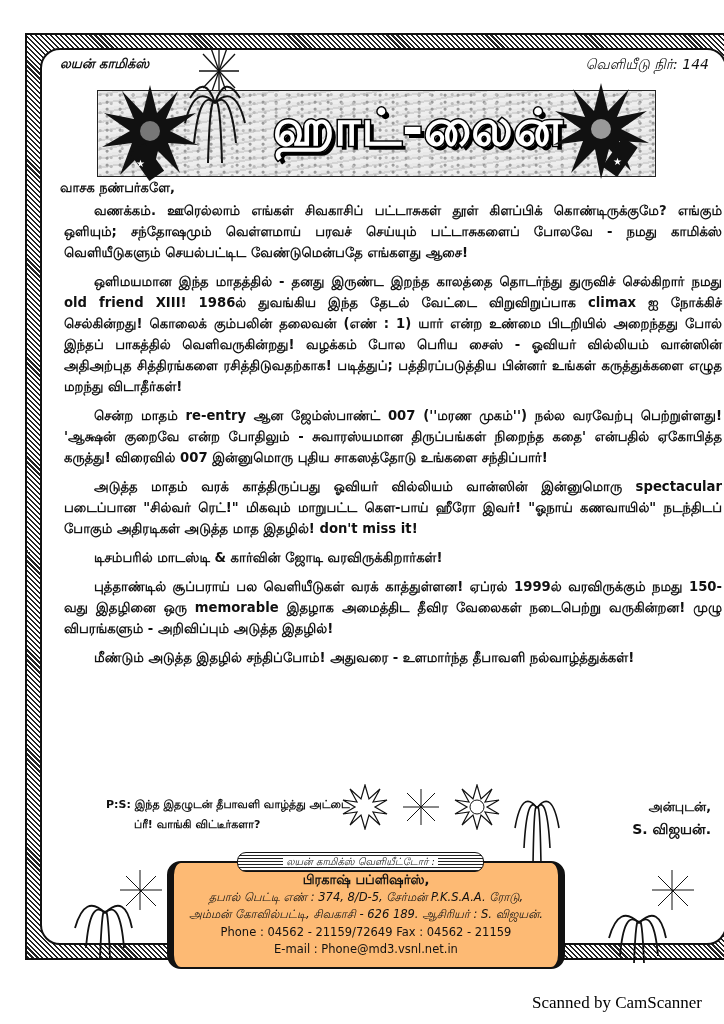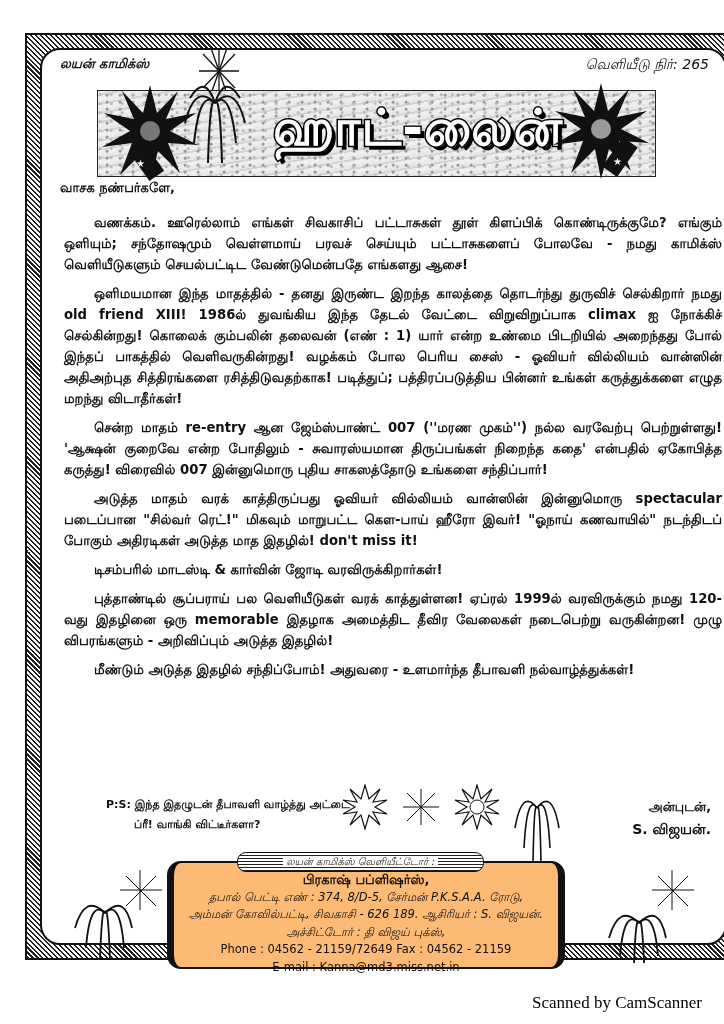--- a/index.html
+++ b/index.html
@@ -35,21 +35,21 @@
   .banner-title {
     position:absolute; left:175px; top:8px; font-size:50px; font-weight:900; color:#fff;
     font-family:"DejaVu Sans", sans-serif; letter-spacing:1px;
     -webkit-text-stroke:3px #000; paint-order:stroke fill;
     text-shadow: 4px 4px 0 #000;
   }
   .burst { position:absolute; }
   .salutation { position:absolute; left:18px; top:130px; font-size:13px; font-weight:bold; }
   .body-text {
     position:absolute; left:22px; right:3px; top:150px;
-    font-size:13.2px; line-height:21px; text-align:justify; font-weight:600;margin-top:12px;
+    font-size:13.2px; line-height:21px; text-align:justify; font-weight:600;
   }
   .body-text p { margin:0 0 8px 0; text-indent:30px; }
   .ps { position:absolute; left:20px; top:745px; font-size:11px; font-weight:600; line-height:20px;margin-left:44px; }
   .ps .line2 { padding-left:28px; display:block; }
   .signoff { position:absolute; right:14px; top:746px; text-align:right; font-size:12.5px; line-height:22px; font-weight:600; }
   .signoff .name { font-weight:900; font-size:14px; }
   .pub-banner {
     position:absolute; left:195px; top:802px; width:245px; height:18px;
     border:1.5px solid #111; border-radius:9px;
     background: repeating-linear-gradient(0deg, #222 0 1px, #fff 1px 3px);
@@ -68,21 +68,21 @@
     position:absolute; right:22px; top:993px; font-family:"Liberation Serif", serif; font-size:17px; color:#000000;
   }
 </style>
 </head>
 <body>
 
 <div class="outer-frame">
   <div class="inner-frame">
 
     <div class="top-left-label">லயன் காமிக்ஸ்</div>
-    <div class="top-right-label">வெளியீடு நிர்: 265</div>
+    <div class="top-right-label">வெளியீடு நிர்: 144</div>
 
     <svg class="burst" style="left:155px;top:-4px" width="44" height="50" viewBox="0 0 44 50">
       <g stroke="#111" stroke-width="1.3">
         <line x1="22" y1="2" x2="22" y2="48"></line>
           <line x1="2" y1="25" x2="42" y2="25"></line>
         <line x1="6" y1="8" x2="38" y2="42"></line>
           <line x1="38" y1="8" x2="6" y2="42"></line>
         <line x1="14" y1="2" x2="30" y2="48"></line>
           <line x1="30" y1="2" x2="14" y2="48"></line>
       </g>
@@ -120,21 +120,21 @@
     </div>
 
     <div class="salutation">வாசக நண்பர்களே,</div>
 
     <div class="body-text">
       <p>வணக்கம். ஊரெல்லாம் எங்கள் சிவகாசிப் பட்டாசுகள் தூள் கிளப்பிக் கொண்டிருக்குமே? எங்கும் ஒளியும்; சந்தோஷமும் வெள்ளமாய் பரவச் செய்யும் பட்டாசுகளைப் போலவே - நமது காமிக்ஸ் வெளியீடுகளும் செயல்பட்டிட வேண்டுமென்பதே எங்களது ஆசை!</p>
       <p>ஒளிமயமான இந்த மாதத்தில் - தனது இருண்ட இறந்த காலத்தை தொடர்ந்து துருவிச் செல்கிறார் நமது old friend XIII! 1986ல் துவங்கிய இந்த தேடல் வேட்டை விறுவிறுப்பாக climax ஐ நோக்கிச் செல்கின்றது! கொலைக் கும்பலின் தலைவன் (எண் : 1) யார் என்ற உண்மை பிடறியில் அறைந்தது போல் இந்தப் பாகத்தில் வெளிவருகின்றது! வழக்கம் போல பெரிய சைஸ் - ஓவியர் வில்லியம் வான்ஸின் அதிஅற்புத சித்திரங்களை ரசித்திடுவதற்காக! படித்துப்; பத்திரப்படுத்திய பின்னர் உங்கள் கருத்துக்களை எழுத மறந்து விடாதீர்கள்!</p>
       <p>சென்ற மாதம் re-entry ஆன ஜேம்ஸ்பாண்ட் 007 (''மரண முகம்'') நல்ல வரவேற்பு பெற்றுள்ளது! 'ஆக்ஷன் குறைவே என்ற போதிலும் - சுவாரஸ்யமான திருப்பங்கள் நிறைந்த கதை' என்பதில் ஏகோபித்த கருத்து! விரைவில் 007 இன்னுமொரு புதிய சாகஸத்தோடு உங்களை சந்திப்பார்!</p>
       <p>அடுத்த மாதம் வரக் காத்திருப்பது ஓவியர் வில்லியம் வான்ஸின் இன்னுமொரு spectacular படைப்பான "சில்வர் ரெட்!" மிகவும் மாறுபட்ட கௌ-பாய் ஹீரோ இவர்! "ஓநாய் கணவாயில்" நடந்திடப் போகும் அதிரடிகள் அடுத்த மாத இதழில்! don't miss it!</p>
       <p>டிசம்பரில் மாடஸ்டி &amp; கார்வின் ஜோடி வரவிருக்கிறார்கள்!</p>
-      <p>புத்தாண்டில் சூப்பராய் பல வெளியீடுகள் வரக் காத்துள்ளன! ஏப்ரல் 1999ல் வரவிருக்கும் நமது 120-வது இதழினை ஒரு memorable இதழாக அமைத்திட தீவிர வேலைகள் நடைபெற்று வருகின்றன! முழு விபரங்களும் - அறிவிப்பும் அடுத்த இதழில்!</p>
+      <p>புத்தாண்டில் சூப்பராய் பல வெளியீடுகள் வரக் காத்துள்ளன! ஏப்ரல் 1999ல் வரவிருக்கும் நமது 150-வது இதழினை ஒரு memorable இதழாக அமைத்திட தீவிர வேலைகள் நடைபெற்று வருகின்றன! முழு விபரங்களும் - அறிவிப்பும் அடுத்த இதழில்!</p>
       <p>மீண்டும் அடுத்த இதழில் சந்திப்போம்! அதுவரை - உளமார்ந்த தீபாவளி நல்வாழ்த்துக்கள்!</p>
     </div>
 
     <div class="ps">
       <span>P:S:</span>
       <span>இந்த இதழுடன் தீபாவளி வாழ்த்து அட்டை</span>
       <span class="line2">ப்ரீ! வாங்கி விட்டீர்களா?</span>
     </div>
 
     <svg class="burst" style="left:300px;top:734px" width="46" height="46" viewBox="0 0 46 46">
@@ -198,23 +198,22 @@
           <line x1="48" y1="22" x2="90" y2="22"></line>
           <line x1="54" y1="8" x2="84" y2="38"></line>
           <line x1="84" y1="8" x2="54" y2="38"></line>
         </g>
     </svg>
 
     <div class="pub-box">
       <div class="pub-name">பிரகாஷ் பப்ளிஷர்ஸ்,</div>
       <div class="it">தபால் பெட்டி எண் : 374, 8/D-5, சேர்மன் P.K.S.A.A. ரோடு,</div>
       <div class="it">அம்மன் கோவில்பட்டி, சிவகாசி - 626 189. ஆசிரியர் : S. விஜயன்.</div>
-      <div class="it">அச்சிட்டோர் : தி விஜய் புக்ஸ்,</div>
       <div>Phone : 04562 - 21159/72649 Fax : 04562 - 21159</div>
-      <div>E-mail : Kanna@md3.miss.net.in</div>
+      <div>E-mail : Phone@md3.vsnl.net.in</div>
     </div>
     <div class="pub-banner">
       <span>லயன் காமிக்ஸ் வெளியீட்டோர் :</span>
     </div>
 
   </div>
 </div>
 
 <div class="scanned">Scanned by CamScanner</div>
 

